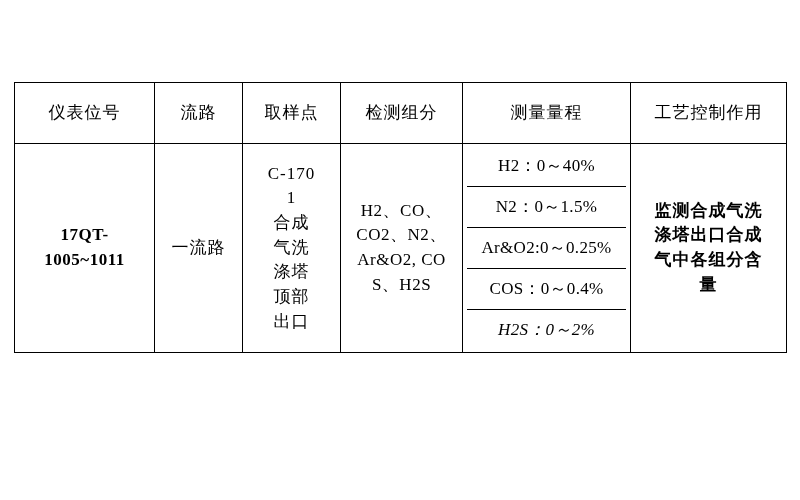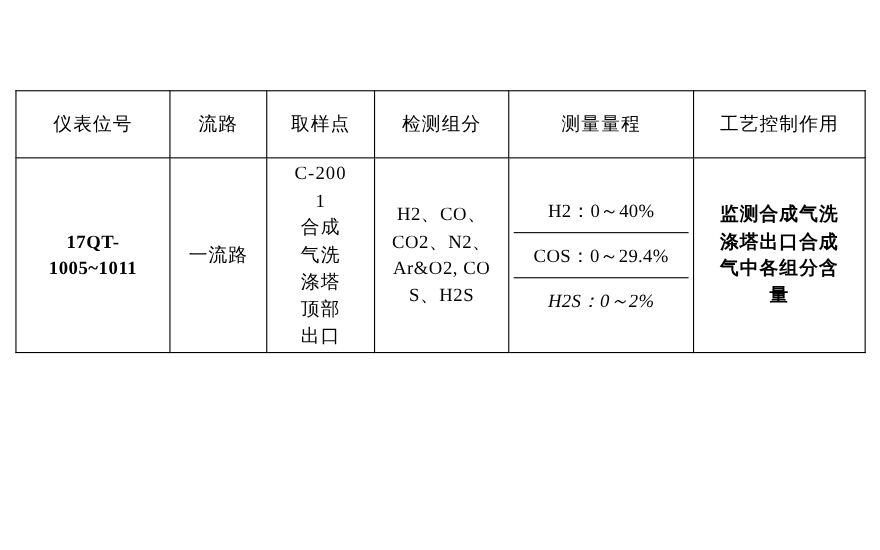--- a/index.html
+++ b/index.html
@@ -127,42 +127,48 @@
           <td>测量量程</td>
           <td>工艺控制作用</td>
         </tr>
         <tr>
           <td class="cell-instrument">
             <span class="line">17QT-</span>
             <span class="line">1005~1011</span>
           </td>
           <td class="cell-flow">一流路</td>
           <td class="cell-point">
-            <span class="line">C-200</span>
+            <span class="line">C-170</span>
             <span class="line">1</span>
             <span class="line">合成</span>
             <span class="line">气洗</span>
             <span class="line">涤塔</span>
             <span class="line">顶部</span>
             <span class="line">出口</span>
           </td>
           <td class="cell-components">
             <span class="line">H2、CO、</span>
             <span class="line">CO2、N2、</span>
             <span class="line">Ar&amp;O2, CO</span>
             <span class="line">S、H2S</span>
           </td>
           <td class="range-host">
             <table class="ranges">
               <tbody>
                 <tr>
                     <td>H2：0～40%</td>
                   </tr>
                 <tr>
-                    <td>COS：0～29.4%</td>
+                    <td>N2：0～1.5%</td>
+                  </tr>
+                <tr>
+                    <td>Ar&amp;O2:0～0.25%</td>
+                  </tr>
+                <tr>
+                    <td>COS：0～0.4%</td>
                   </tr>
                 <tr>
                     <td>H2S：0～2%</td>
                   </tr>
               </tbody>
             </table>
           </td>
           <td class="cell-control">
             <span class="line">监测合成气洗</span>
             <span class="line">涤塔出口合成</span>

